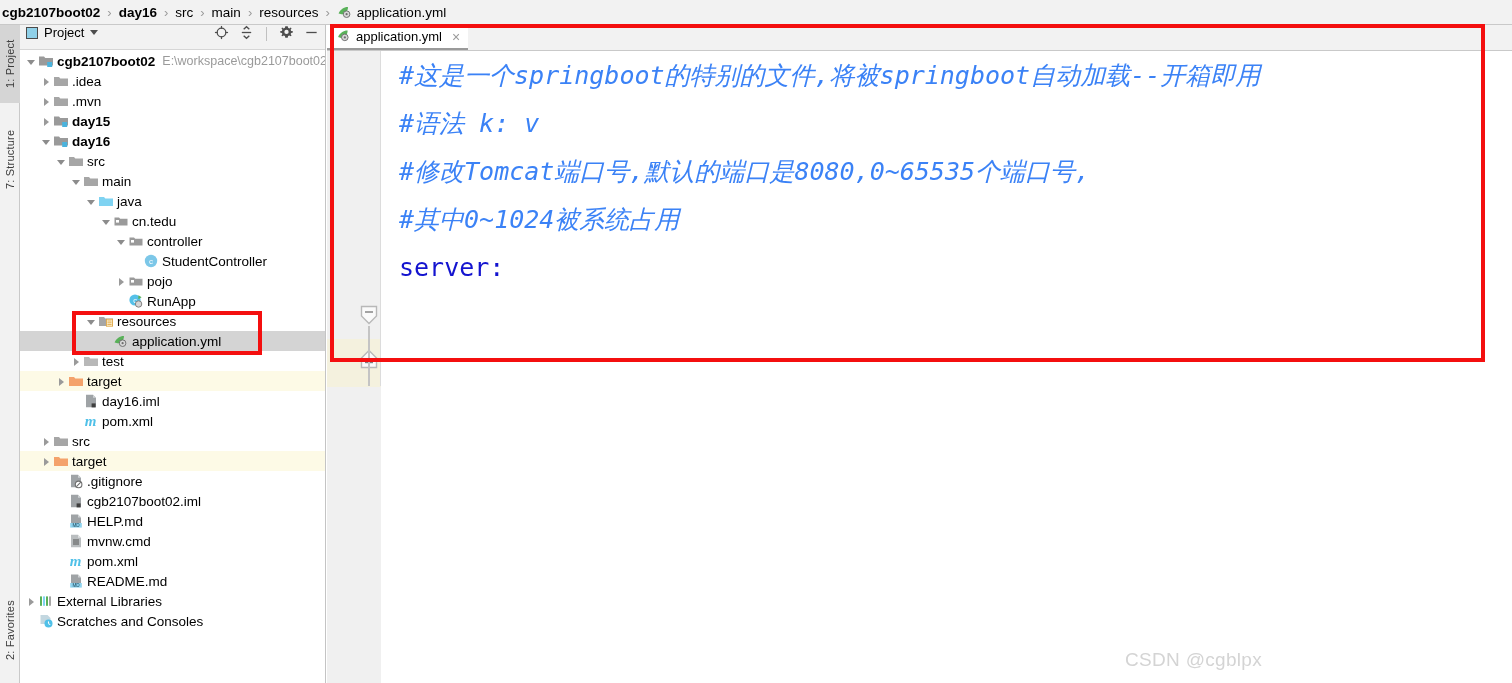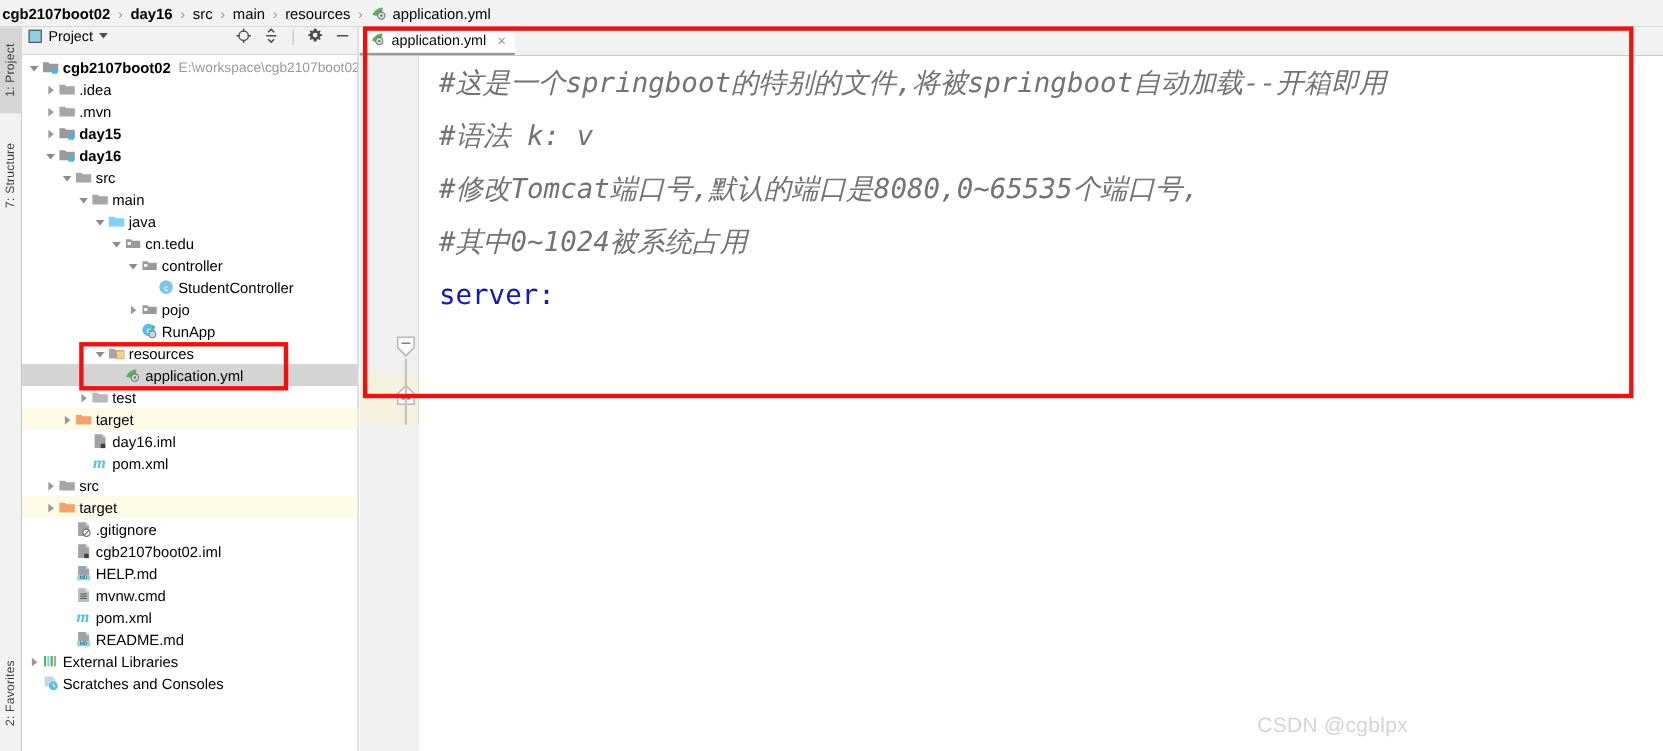--- a/index.html
+++ b/index.html
@@ -83,38 +83,38 @@
   .tab .x{color:#9b9b9b;font-size:14px;margin-left:5px;line-height:1;}
   .code-area{position:relative;height:632px;background:#ffffff;overflow:hidden;}
   .gutter{position:absolute;left:0;top:0;width:54px;height:632px;background:#f0f0f0;}
   .gutter-line{position:absolute;left:53px;top:0;width:1px;height:335px;background:#dcdcdc;}
   .codelines{position:absolute;left:54px;top:0;right:0;top:0;}
   .cl{
     height:48px;display:flex;align-items:center;padding-left:18px;
     font-family:"DejaVu Sans Mono","Liberation Mono",monospace;
     font-size:25px;white-space:pre;box-sizing:border-box;
   }
-  .cl.cmt{color:#737373;font-style:italic;}
+  .cl.cmt{color:#3b82f6;font-style:italic;}
   .cl.key{color:#1414cf;}
   .cl.hl{background:#fcfae8;}
   .v-num{color:#2a2af5;}
 
   
   .fold{position:absolute;width:22px;height:22px;}
   .fold svg{display:block;}
 
   
   .gut-hl{position:absolute;left:0;width:54px;height:48px;background:#f4f1de;}
 
   
   .redbox{position:absolute;border:4px solid #f40f0f;box-sizing:border-box;pointer-events:none;}
 
   
   .wm{
-    position:absolute;right:16px;bottom:12px;color:#d4d4d4;font-size:19px;
+    position:absolute;right:34px;bottom:12px;color:#d4d4d4;font-size:19px;
     letter-spacing:.3px;
   }
 </style>
 </head>
 <body>
 
 <div class="app">
 
   <div class="breadcrumb" id="crumbs">
       <span class="crumb bold">

